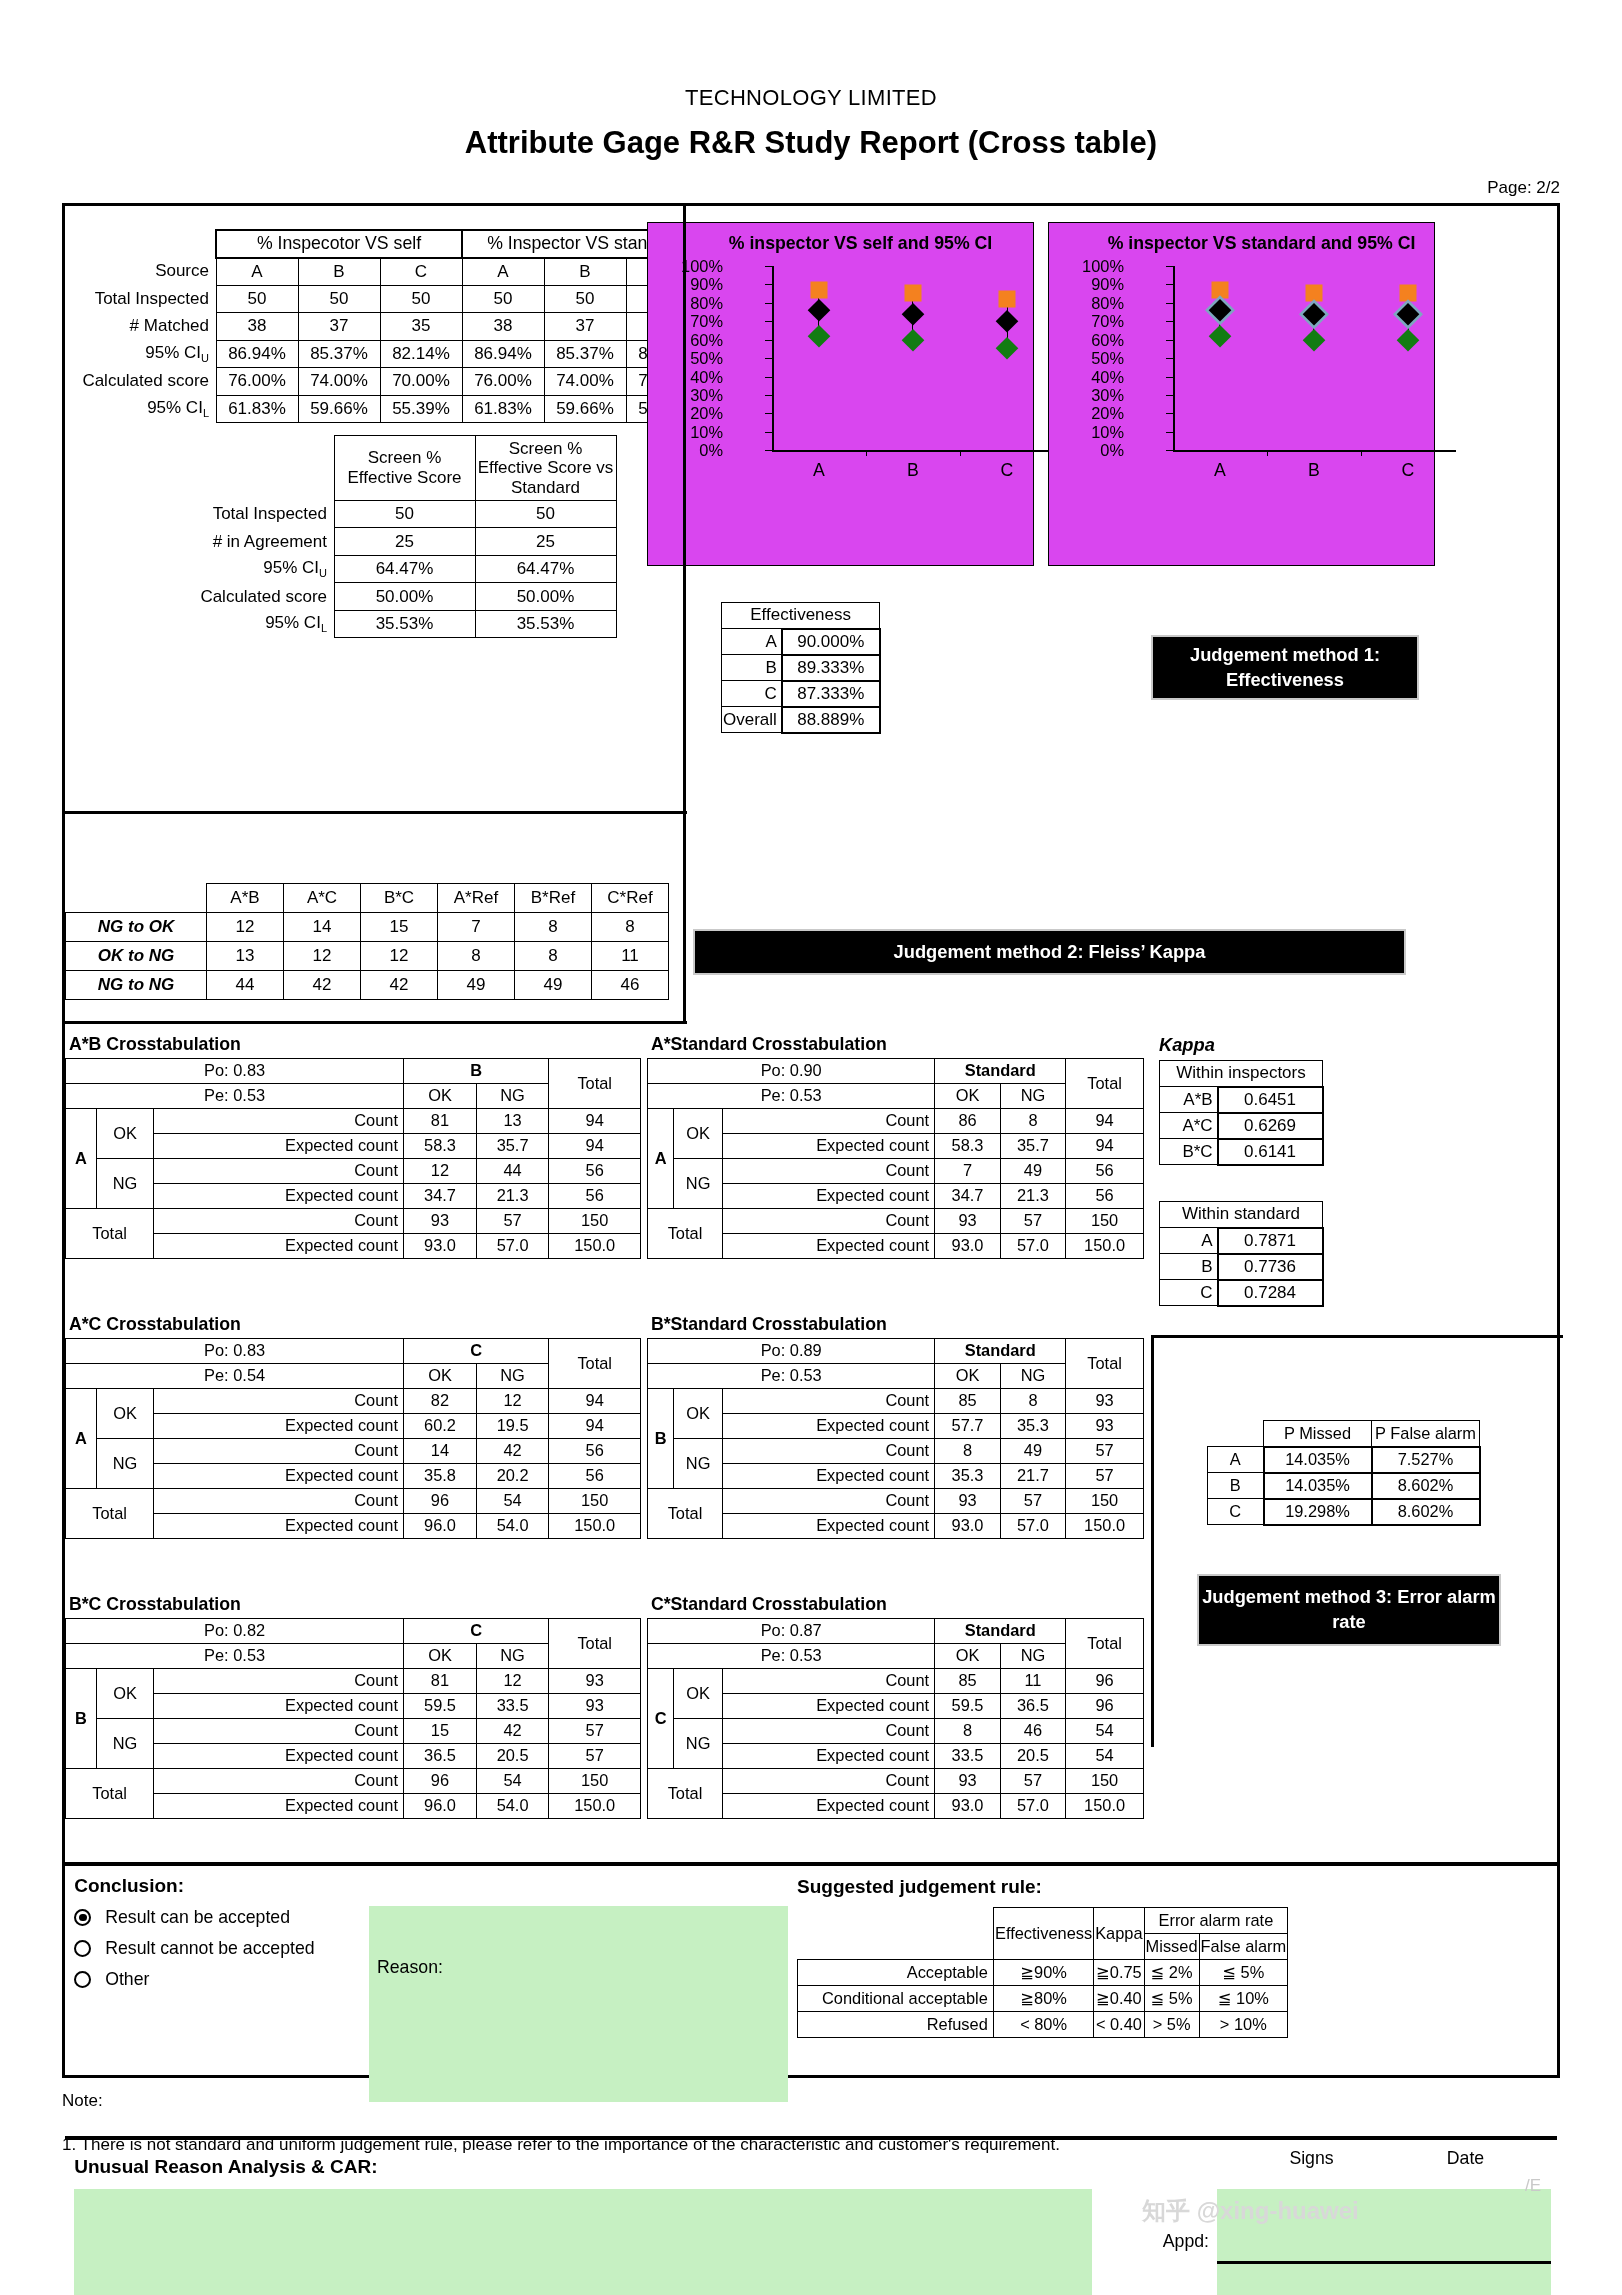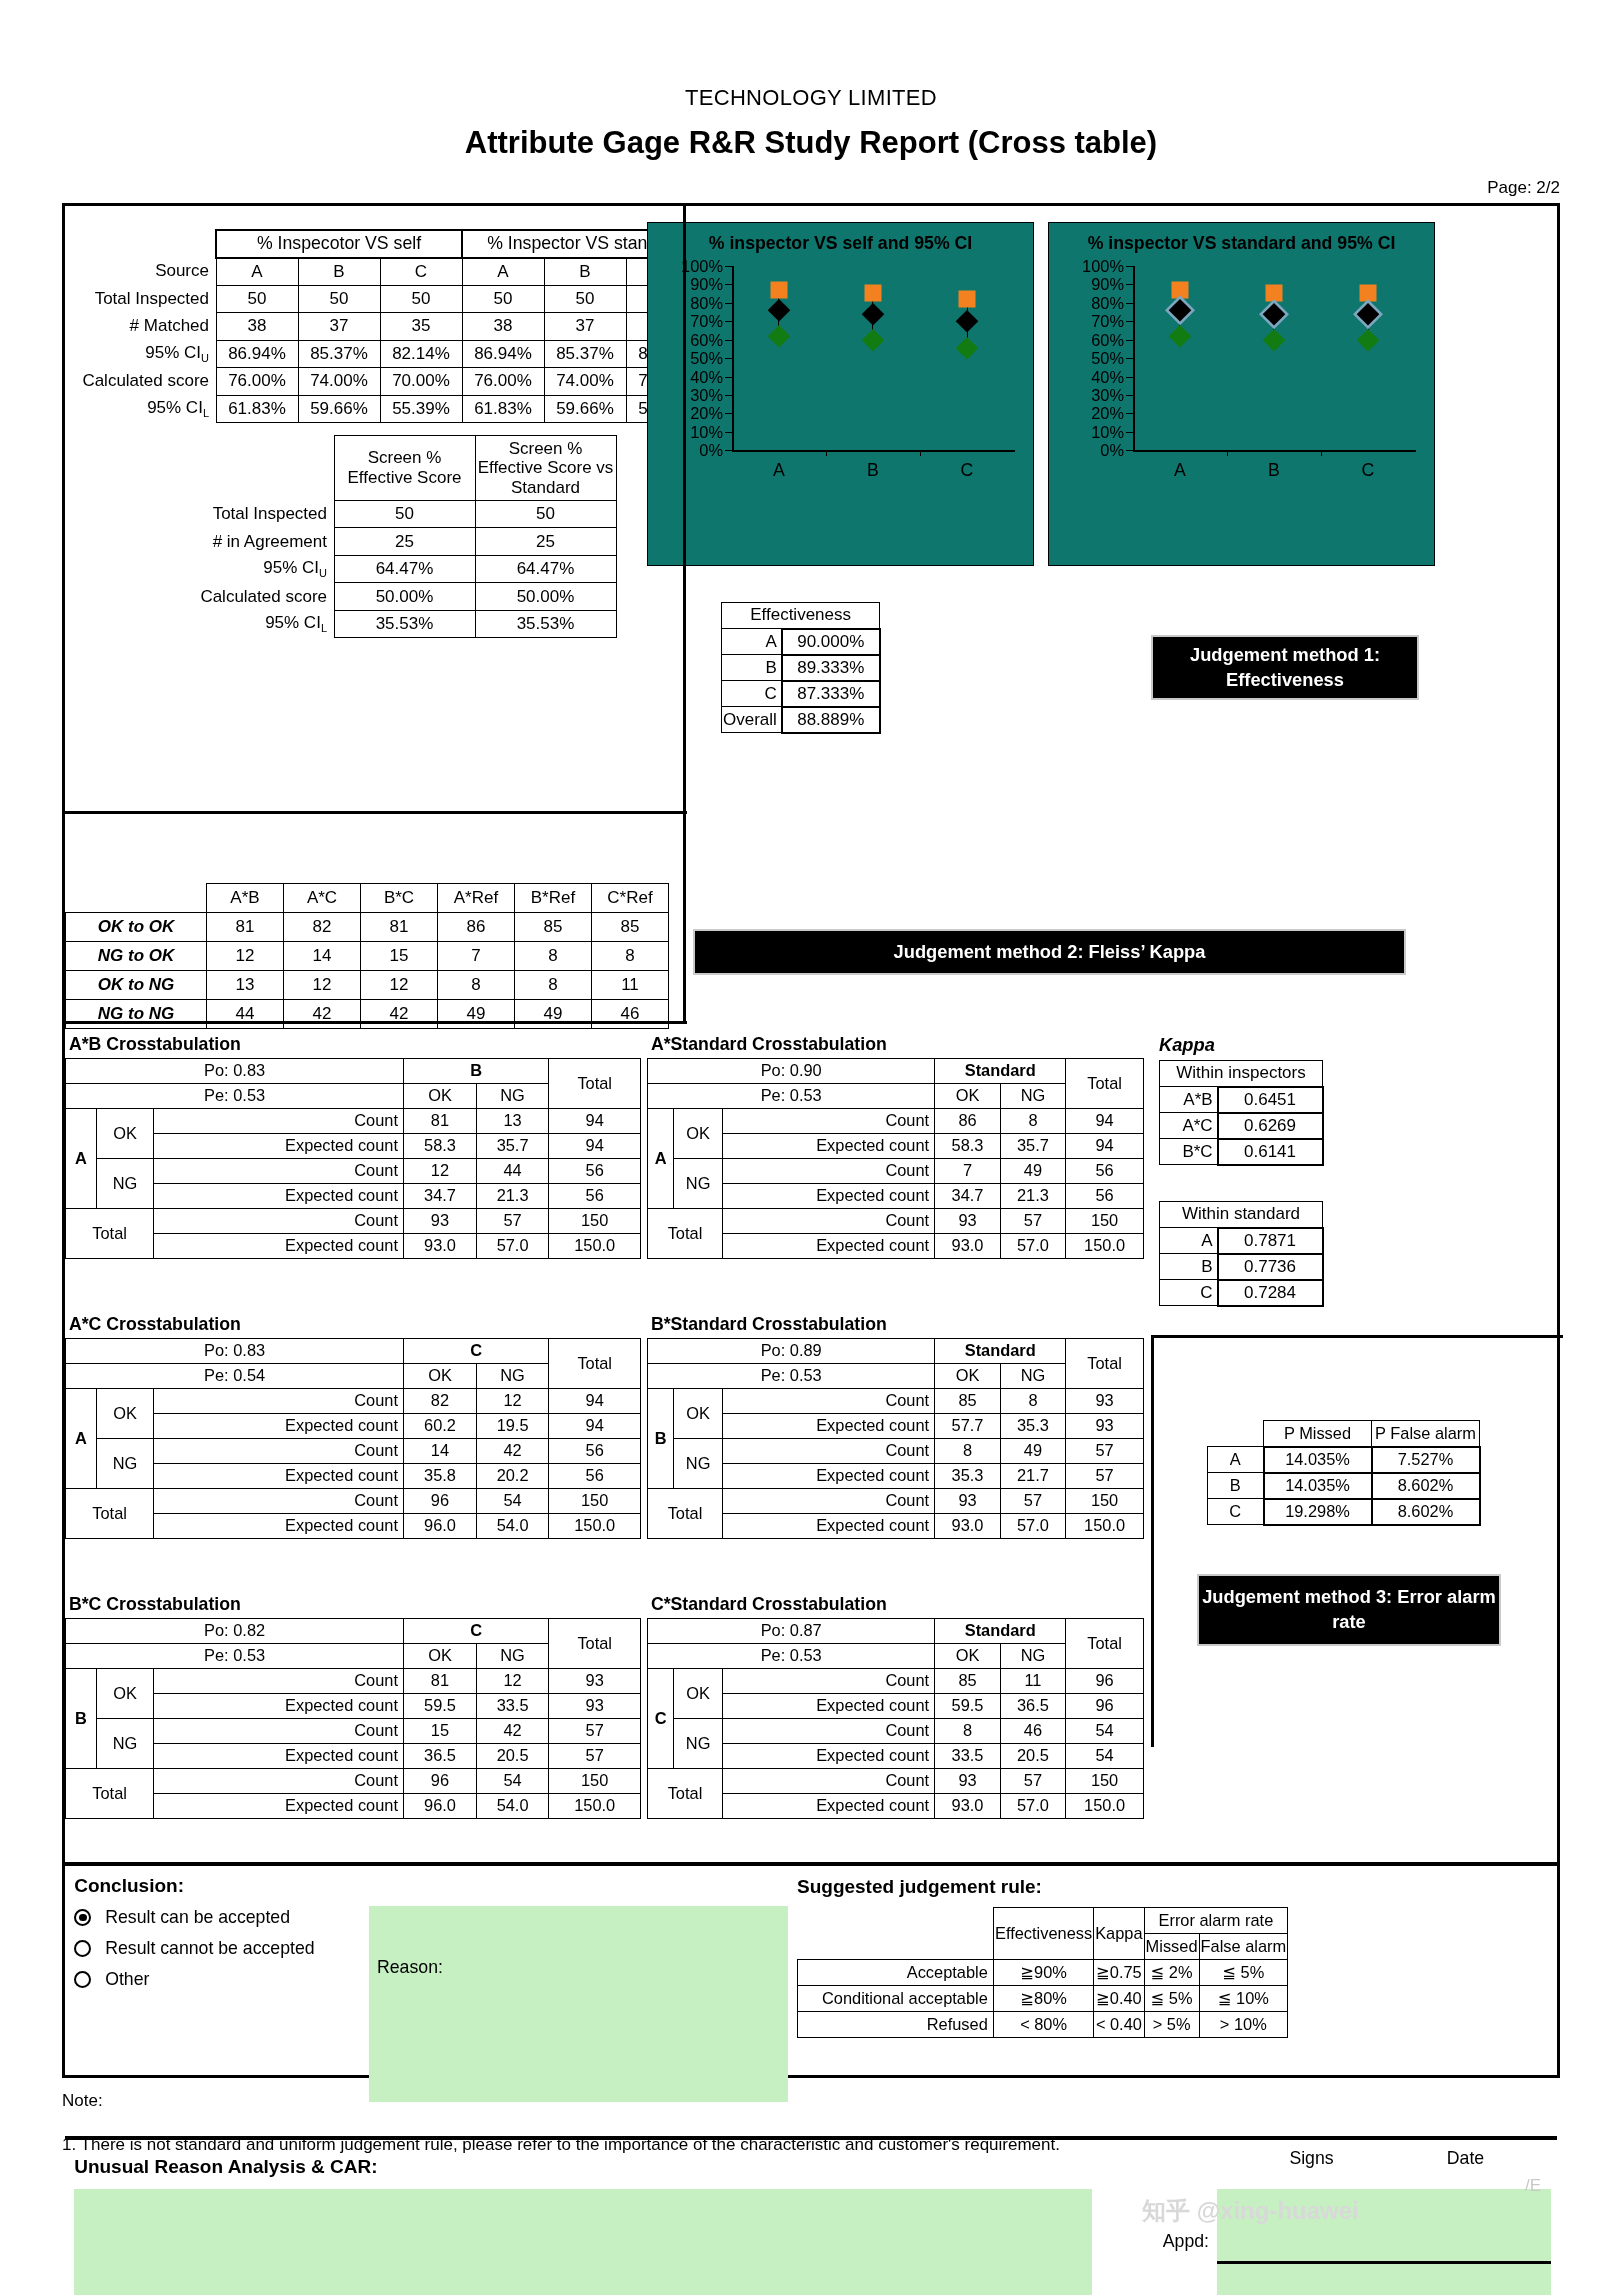--- a/index.html
+++ b/index.html
@@ -36,21 +36,21 @@
   .t1 .outer { border-width:2px; }
   sub { font-size:11px; }
 
   .t2 { position:absolute; left:118px; top:229px; font-size:17px; }
   .t2 td { border:1.3px solid #000; height:27.5px; }
   .t2 .rowlab { border:none; text-align:right; padding-right:6.5px; white-space:nowrap; width:151px;}
   .t2 .hd { width:141px; line-height:1.15; padding:2.6px 2px; }
 
   
   .chart {
-    position:absolute; border:1.3px solid #000; background:#0f766e;
+    position:absolute; border:1.3px solid #000; background:#d946ef;padding-left:40px;
   }
   .chart .ct {
     text-align:center; font-weight:bold; font-size:17.7px; line-height:1.2;
     padding-top:9.2px;
   }
   .plot { position:relative; margin:3.9px 0 0 0; height:230px; }
   .ylabel { position:absolute; right:0; transform:translateY(-50%); font-size:16.4px; }
   .tick { position:absolute; height:1.3px; background:#000; }
   .axisline-y { position:absolute; width:2px; background:#000; }
   .axisline-x { position:absolute; height:2px; background:#000; }
@@ -367,29 +367,20 @@
         <tr>
       <td class="blank"></td>
       <td>A*B</td>
       <td>A*C</td>
       <td>B*C</td>
       <td>A*Ref</td>
       <td>B*Ref</td>
       <td>C*Ref</td>
     </tr>
     <tr>
-      <td class="rl">OK to OK</td>
-      <td>81</td>
-      <td>82</td>
-      <td>81</td>
-      <td>86</td>
-      <td>85</td>
-      <td>85</td>
-    </tr>
-    <tr>
       <td class="rl">NG to OK</td>
       <td>12</td>
       <td>14</td>
       <td>15</td>
       <td>7</td>
       <td>8</td>
       <td>8</td>
     </tr>
     <tr>
       <td class="rl">OK to NG</td>

